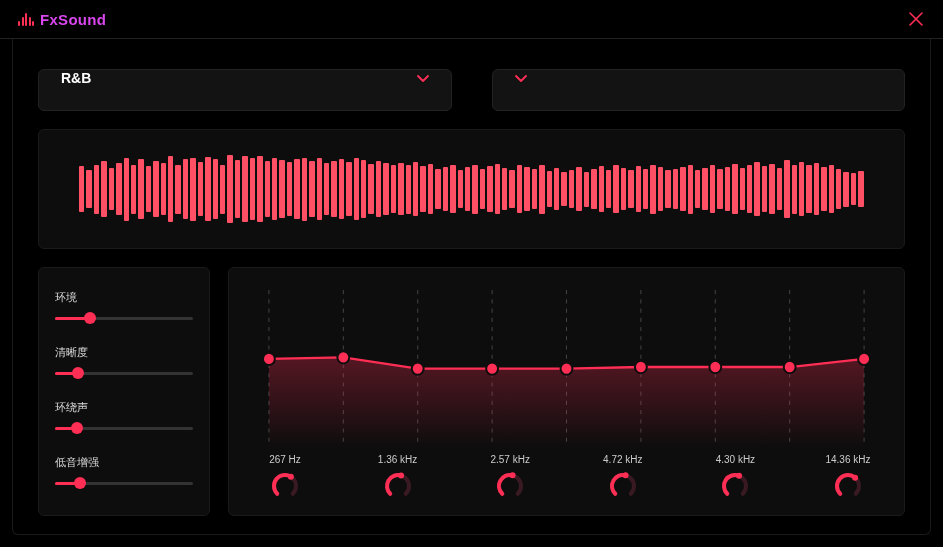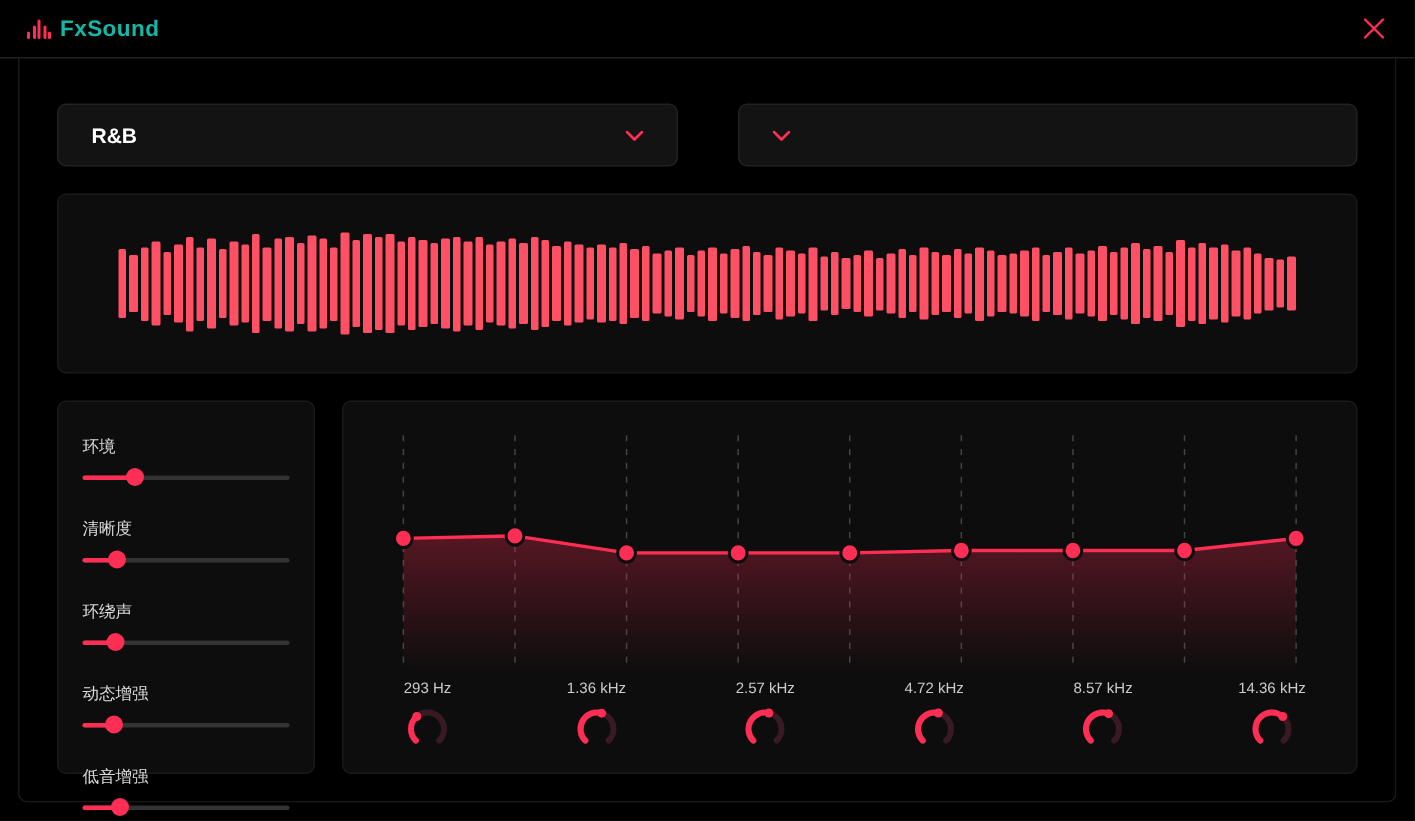--- a/index.html
+++ b/index.html
@@ -16,21 +16,21 @@
     display: flex;
     align-items: center;
     justify-content: space-between;
     padding: 0 18px;
     border-bottom: 1px solid #222;
   }
   .logo {
     display: flex;
     align-items: center;
     gap: 6px;
-    color: #14b8a6;
+    color: #d946ef;
     font-weight: 700;
     font-size: 15px;
     letter-spacing: 0.3px;
   }
   .logo-bars { display:flex; align-items:flex-end; gap:1.5px; height:14px;}
   .logo-bars span { width:2px; background:#ff2e55; display:block; border-radius:1px;}
   .close-btn {
     width: 18px; height: 18px; display:flex; align-items:center; justify-content:center;
     cursor: pointer; color:#ff2e55;
   }
@@ -49,21 +49,21 @@
     display: flex;
     gap: 40px;
   }
   .select {
     flex: 1;
     background: #131313;
     border: 1px solid #222;
     border-radius: 6px;
     height: 42px;
     display: flex;
-    align-items: center;
+    align-items: flex-start;
     justify-content: space-between;
     padding: 0 22px;
     font-size: 14px;
     font-weight: 600;
     cursor: pointer;
   }
   .chev { color:#ff2e55; }
   .visualizer {
     background: #0d0d0d;
     border: 1px solid #1a1a1a;
@@ -331,29 +331,20 @@
             <div class="slider-thumb" style="left: 17%;"></div>
           </div>
         </div>
         <div class="effect-row">
           <div class="effect-label">环绕声</div>
           <div class="slider">
             <div class="slider-track">
               <div class="slider-fill" style="width: 16%;"></div>
             </div>
             <div class="slider-thumb" style="left: 16%;"></div>
-          </div>
-        </div>
-        <div class="effect-row">
-          <div class="effect-label">动态增强</div>
-          <div class="slider">
-            <div class="slider-track">
-              <div class="slider-fill" style="width: 15%;"></div>
-            </div>
-            <div class="slider-thumb" style="left: 15%;"></div>
           </div>
         </div>
         <div class="effect-row">
           <div class="effect-label">低音增强</div>
           <div class="slider">
             <div class="slider-track">
               <div class="slider-fill" style="width: 18%;"></div>
             </div>
             <div class="slider-thumb" style="left: 18%;"></div>
           </div>
@@ -384,25 +375,25 @@
             <circle cx="160" cy="80.58" r="6" fill="#ff2e55" stroke="#0d0d0d" stroke-width="2"></circle>
             <circle cx="235" cy="80.58" r="6" fill="#ff2e55" stroke="#0d0d0d" stroke-width="2"></circle>
             <circle cx="310" cy="80.58" r="6" fill="#ff2e55" stroke="#0d0d0d" stroke-width="2"></circle>
             <circle cx="385" cy="79" r="6" fill="#ff2e55" stroke="#0d0d0d" stroke-width="2"></circle>
             <circle cx="460" cy="79" r="6" fill="#ff2e55" stroke="#0d0d0d" stroke-width="2"></circle>
             <circle cx="535" cy="79" r="6" fill="#ff2e55" stroke="#0d0d0d" stroke-width="2"></circle>
             <circle cx="610" cy="71.1" r="6" fill="#ff2e55" stroke="#0d0d0d" stroke-width="2"></circle>
           </svg></div>
       <div class="eq-knobs" id="eq-knobs">
           <div class="eq-band">
-            <div class="eq-freq">293 Hz</div>
-            <div class="eq-knob"><svg width="30" height="30" viewBox="0 0 30 30">
-                <path d="M7.221825406947978,22.77817459305202 A11,11 0 1 1 22.778174593052032,22.778174593052015" stroke="#3a1a22" stroke-width="4" fill="none" stroke-linecap="round"></path>
-                <path d="M7.221825406947978,22.77817459305202 A11,11 0 0 1 7.856071468367975,6.635534378399663" stroke="#ff2e55" stroke-width="4" fill="none" stroke-linecap="round"></path>
-                <circle cx="7.856071468367975" cy="6.635534378399663" r="3" fill="#ff2e55"></circle>
+            <div class="eq-freq">267 Hz</div>
+            <div class="eq-knob"><svg width="30" height="30" viewBox="0 0 30 30">
+                <path d="M7.221825406947978,22.77817459305202 A11,11 0 1 1 22.778174593052032,22.778174593052015" stroke="#3a1a22" stroke-width="4" fill="none" stroke-linecap="round"></path>
+                <path d="M7.221825406947978,22.77817459305202 A11,11 0 0 1 20.894094744768957,5.712392819477829" stroke="#ff2e55" stroke-width="4" fill="none" stroke-linecap="round"></path>
+                <circle cx="20.894094744768957" cy="5.712392819477829" r="3" fill="#ff2e55"></circle>
               </svg></div>
           </div>
           <div class="eq-band">
             <div class="eq-freq">1.36 kHz</div>
             <div class="eq-knob"><svg width="30" height="30" viewBox="0 0 30 30">
                 <path d="M7.221825406947978,22.77817459305202 A11,11 0 1 1 22.778174593052032,22.778174593052015" stroke="#3a1a22" stroke-width="4" fill="none" stroke-linecap="round"></path>
                 <path d="M7.221825406947978,22.77817459305202 A11,11 0 0 1 18.06890216643152,4.436769457553627" stroke="#ff2e55" stroke-width="4" fill="none" stroke-linecap="round"></path>
                 <circle cx="18.06890216643152" cy="4.436769457553627" r="3" fill="#ff2e55"></circle>
               </svg></div>
           </div>
@@ -416,21 +407,21 @@
           </div>
           <div class="eq-band">
             <div class="eq-freq">4.72 kHz</div>
             <div class="eq-knob"><svg width="30" height="30" viewBox="0 0 30 30">
                 <path d="M7.221825406947978,22.77817459305202 A11,11 0 1 1 22.778174593052032,22.778174593052015" stroke="#3a1a22" stroke-width="4" fill="none" stroke-linecap="round"></path>
                 <path d="M7.221825406947978,22.77817459305202 A11,11 0 0 1 17.567899002414954,4.303930875625555" stroke="#ff2e55" stroke-width="4" fill="none" stroke-linecap="round"></path>
                 <circle cx="17.567899002414954" cy="4.303930875625555" r="3" fill="#ff2e55"></circle>
               </svg></div>
           </div>
           <div class="eq-band">
-            <div class="eq-freq">8.57 kHz</div>
+            <div class="eq-freq">4.30 kHz</div>
             <div class="eq-knob"><svg width="30" height="30" viewBox="0 0 30 30">
                 <path d="M7.221825406947978,22.77817459305202 A11,11 0 1 1 22.778174593052032,22.778174593052015" stroke="#3a1a22" stroke-width="4" fill="none" stroke-linecap="round"></path>
                 <path d="M7.221825406947978,22.77817459305202 A11,11 0 0 1 19.04937007953146,4.7724586552292365" stroke="#ff2e55" stroke-width="4" fill="none" stroke-linecap="round"></path>
                 <circle cx="19.04937007953146" cy="4.7724586552292365" r="3" fill="#ff2e55"></circle>
               </svg></div>
           </div>
           <div class="eq-band">
             <div class="eq-freq">14.36 kHz</div>
             <div class="eq-knob"><svg width="30" height="30" viewBox="0 0 30 30">
                 <path d="M7.221825406947978,22.77817459305202 A11,11 0 1 1 22.778174593052032,22.778174593052015" stroke="#3a1a22" stroke-width="4" fill="none" stroke-linecap="round"></path>

